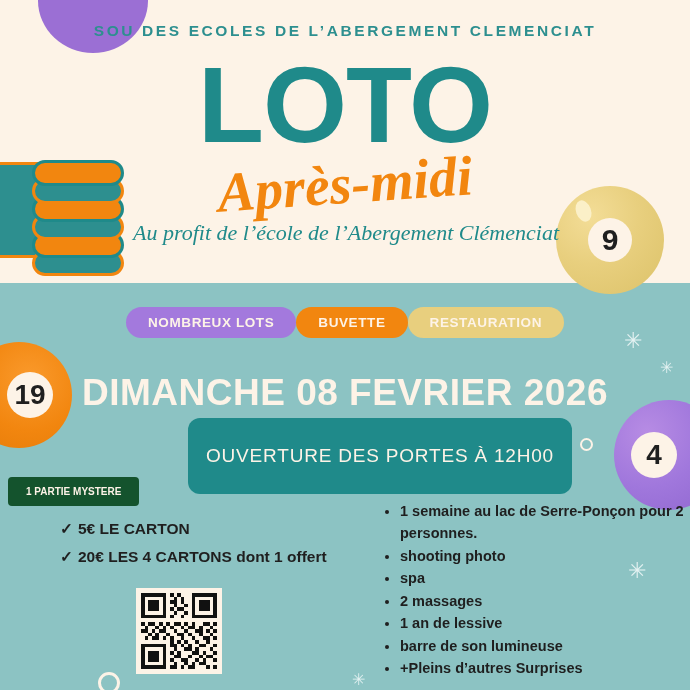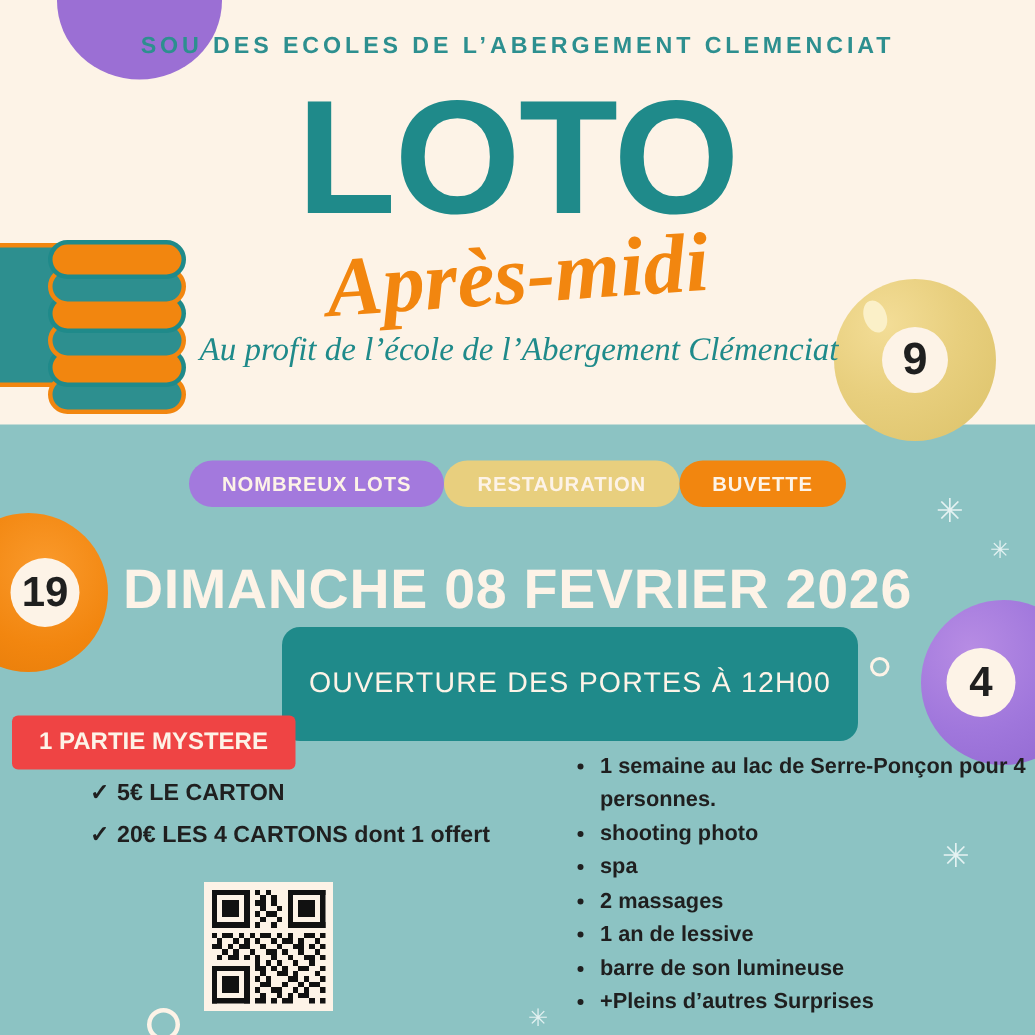--- a/index.html
+++ b/index.html
@@ -170,22 +170,22 @@
   .hours-main {
     font-size: 19px; color: #fdf3e7; letter-spacing: 0.8px;
   }
   .hours-sub {
     font-size: 13px; font-weight: bold; color: #1f1f1f; margin-top: 3px;
   }
 
   
   .mystery {
     position: absolute; left: 8px; top: 477px;
-    background: #ef4444; color: #fdf3e7;
-    font-size: 16px; font-weight: bold;
+    background: #14532d; color: #fdf3e7;
+    font-size: 10px; font-weight: bold;
     padding: 9px 18px;
     border-radius: 4px;
   }
 
   
   .prices {
     position: absolute; left: 60px; top: 518px; width: 310px;
     color: #1f1f1f;
   }
   .price-row {
@@ -249,22 +249,22 @@
   <div class="deco sparkle sp3">✳</div>
   <div class="deco sparkle sp4">✳</div>
 
   <div class="kicker">SOU DES ECOLES DE L’ABERGEMENT CLEMENCIAT</div>
   <div class="title-loto">LOTO</div>
   <div class="title-script">Après-midi</div>
   <div class="subtitle">Au profit de l’école de  l’Abergement Clémenciat</div>
 
   <div class="pills">
     <div class="pill lots">NOMBREUX LOTS</div>
+    <div class="pill buvette">BUVETTE</div>
     <div class="pill resto">RESTAURATION</div>
-    <div class="pill buvette">BUVETTE</div>
   </div>
 
   <div class="date-line">DIMANCHE 08 FEVRIER 2026</div>
   <div class="hours-box">
     <div class="hours-main">OUVERTURE DES PORTES À 12H00</div>
   </div>
 
   <div class="mystery">1 PARTIE MYSTERE</div>
 
   <div class="prices">
@@ -384,21 +384,21 @@
         <rect x="8" y="20" width="2" height="1"></rect>
           <rect x="11" y="20" width="1" height="1"></rect>
         <rect x="13" y="20" width="2" height="1"></rect>
           <rect x="18" y="20" width="1" height="1"></rect>
         <rect x="20" y="20" width="1" height="1"></rect>
       </g>
     </svg>
   </div>
 
   <ul class="prizes">
-    <li>1 semaine au lac de Serre-Ponçon pour 4 personnes.</li>
+    <li>1 semaine au lac de Serre-Ponçon pour 2 personnes.</li>
     <li>shooting photo</li>
     <li>spa</li>
     <li>2 massages</li>
     <li>1 an de lessive</li>
     <li>barre de son lumineuse</li>
     <li>+Pleins d’autres Surprises</li>
   </ul>
 
 </div>
 

